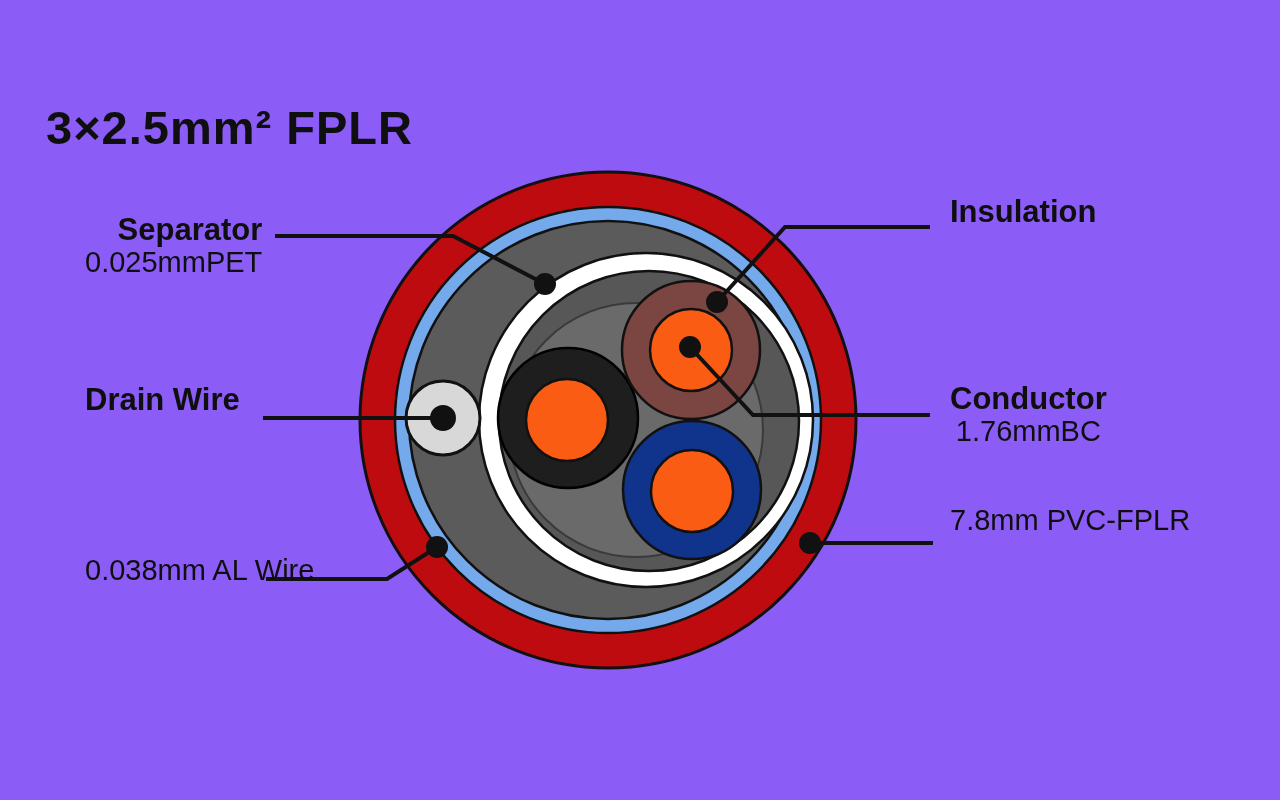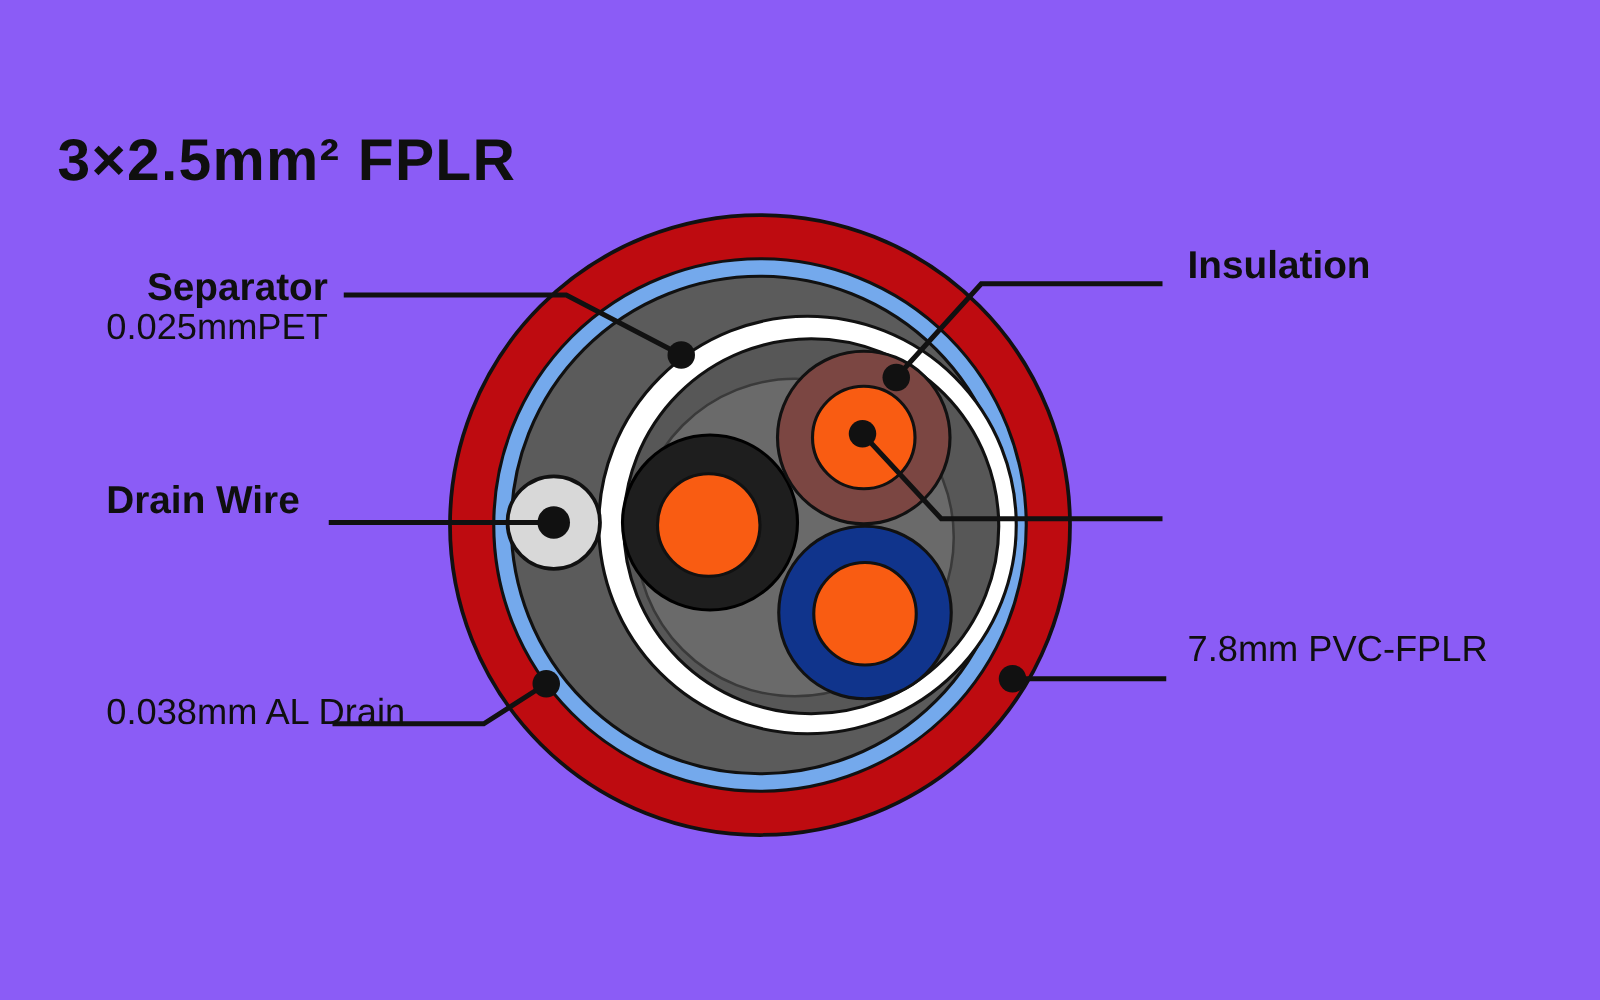--- a/index.html
+++ b/index.html
@@ -67,23 +67,27 @@
   </svg>
 
   <div class="callout co-left" style="top:214px">
     <div class="co-name">Separator</div>
     <div class="co-value">0.025mmPET</div>
   </div>
   <div class="callout co-left" style="top:384px">
     <div class="co-name">Drain Wire</div>
   </div>
   <div class="callout co-left" style="top:554px">
-    <div class="co-value">0.038mm AL Drain</div>
+    <div class="co-value">0.038mm AL Wire</div>
   </div>
 
   <div class="callout co-right" style="top:196px">
     <div class="co-name">Insulation</div>
+  </div>
+  <div class="callout co-right" style="top:383px">
+    <div class="co-name">Conductor</div>
+    <div class="co-value">1.76mmBC</div>
   </div>
   <div class="callout co-right" style="top:504px">
     <div class="co-value">7.8mm PVC-FPLR</div>
   </div>
 
 </div>
 
 </body></html>

